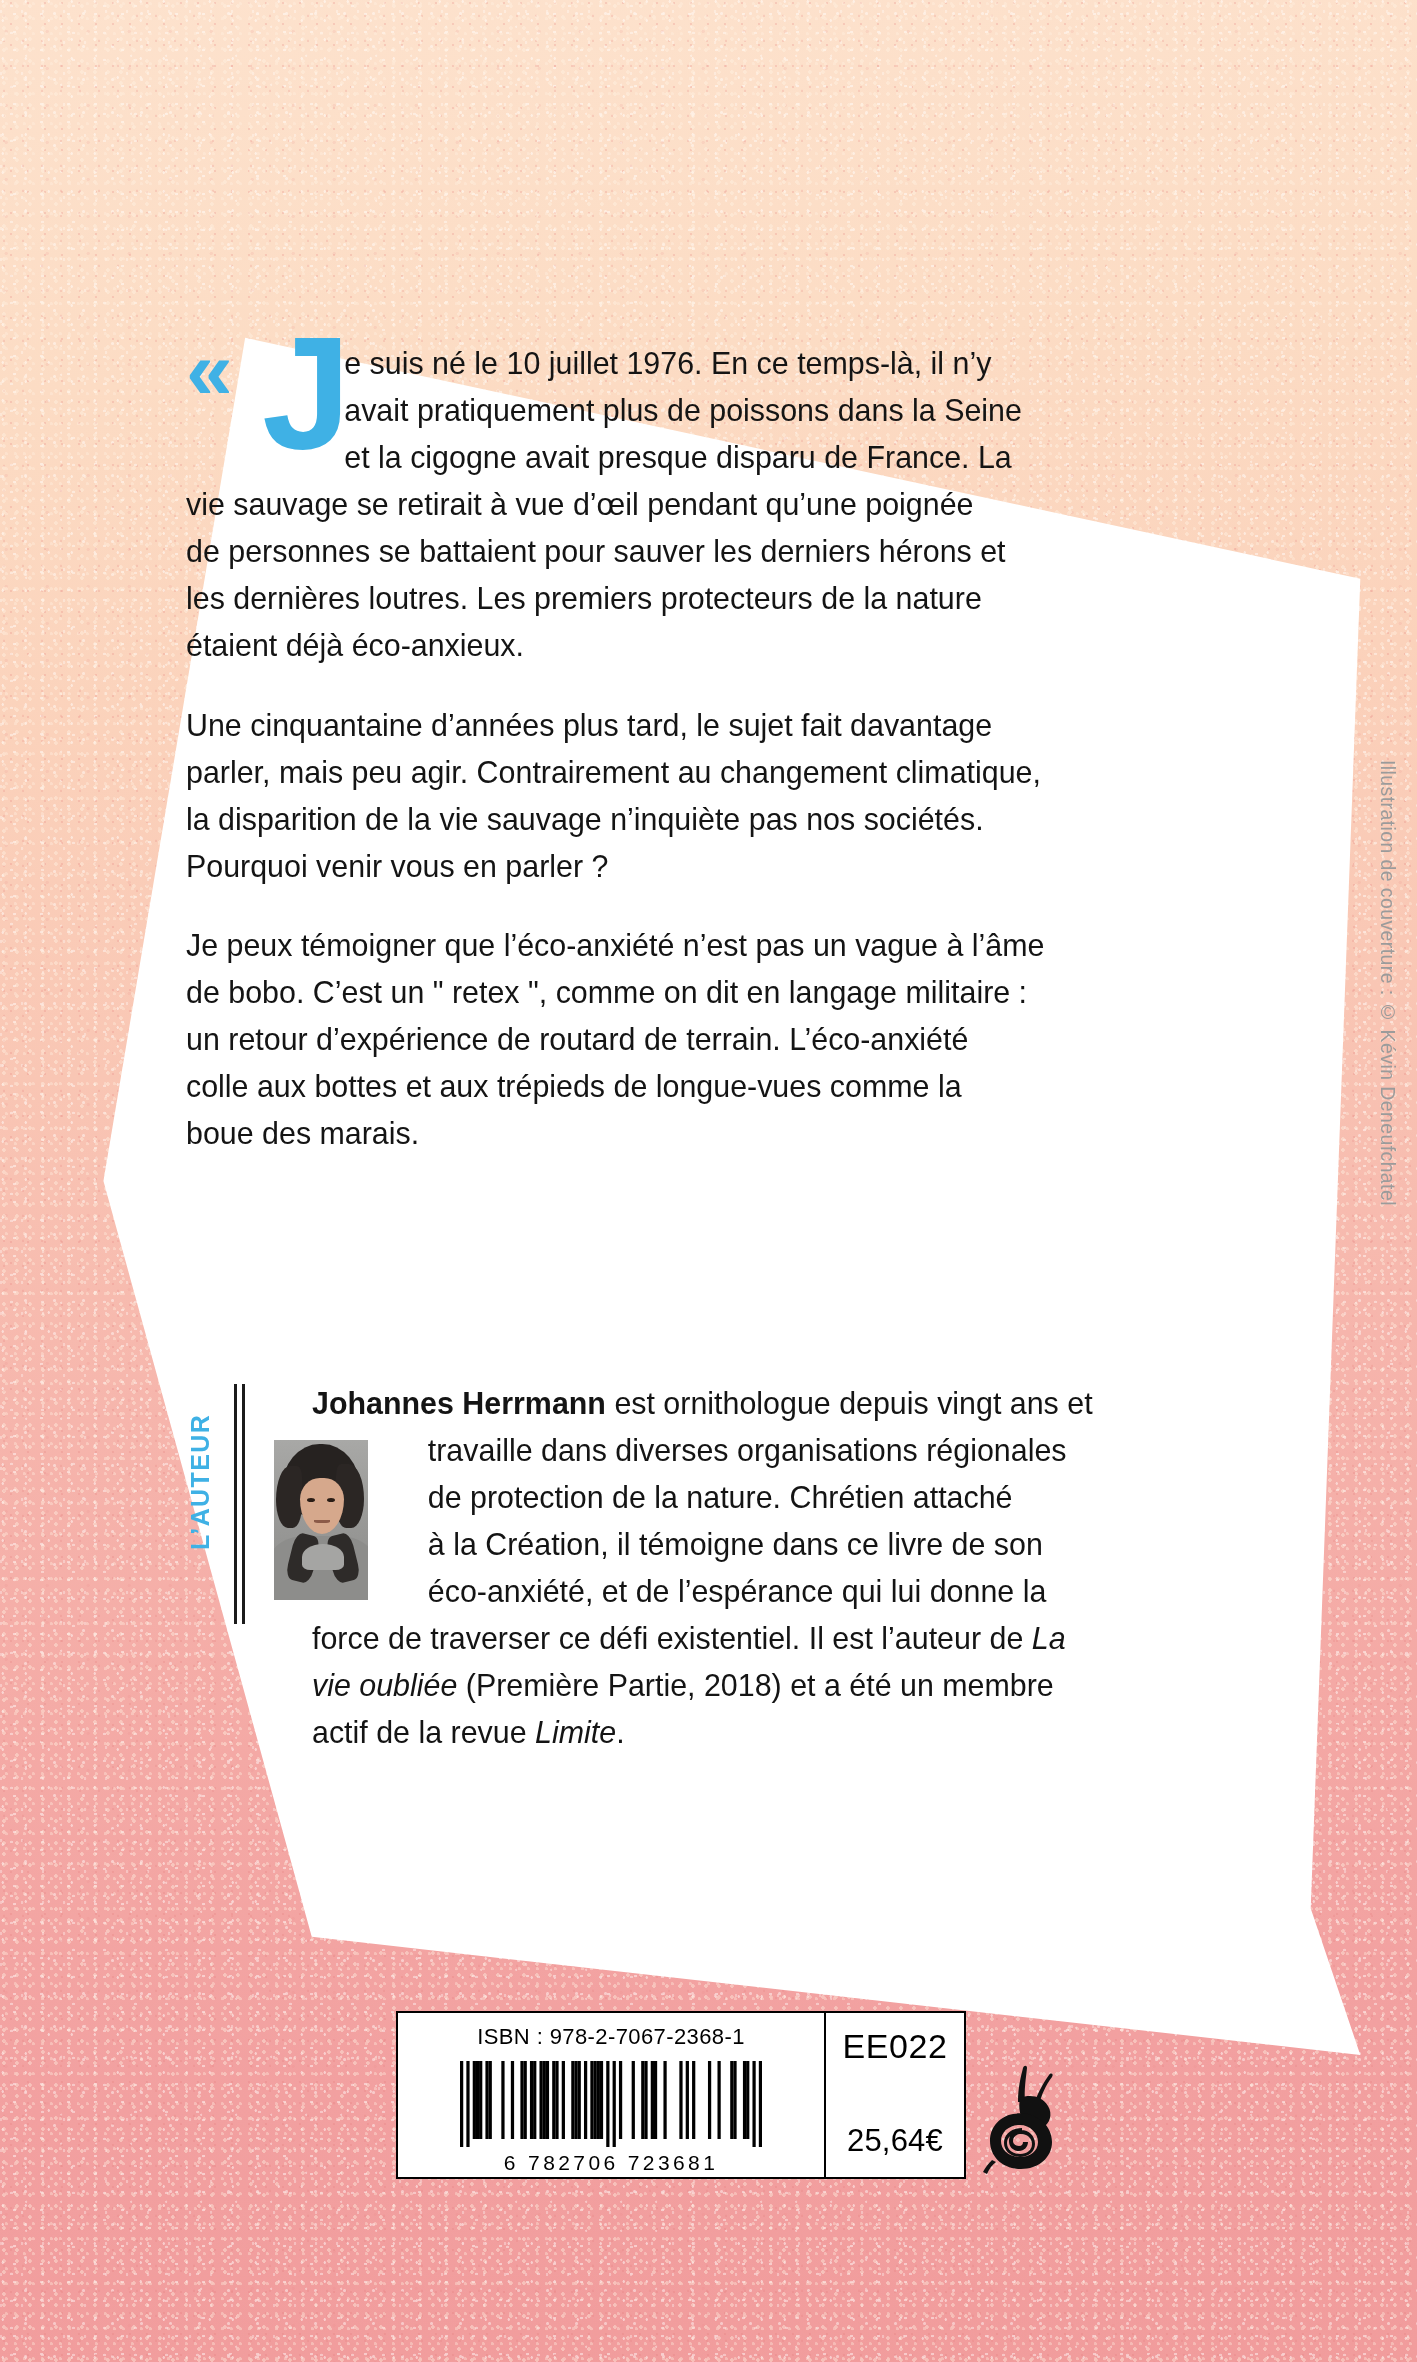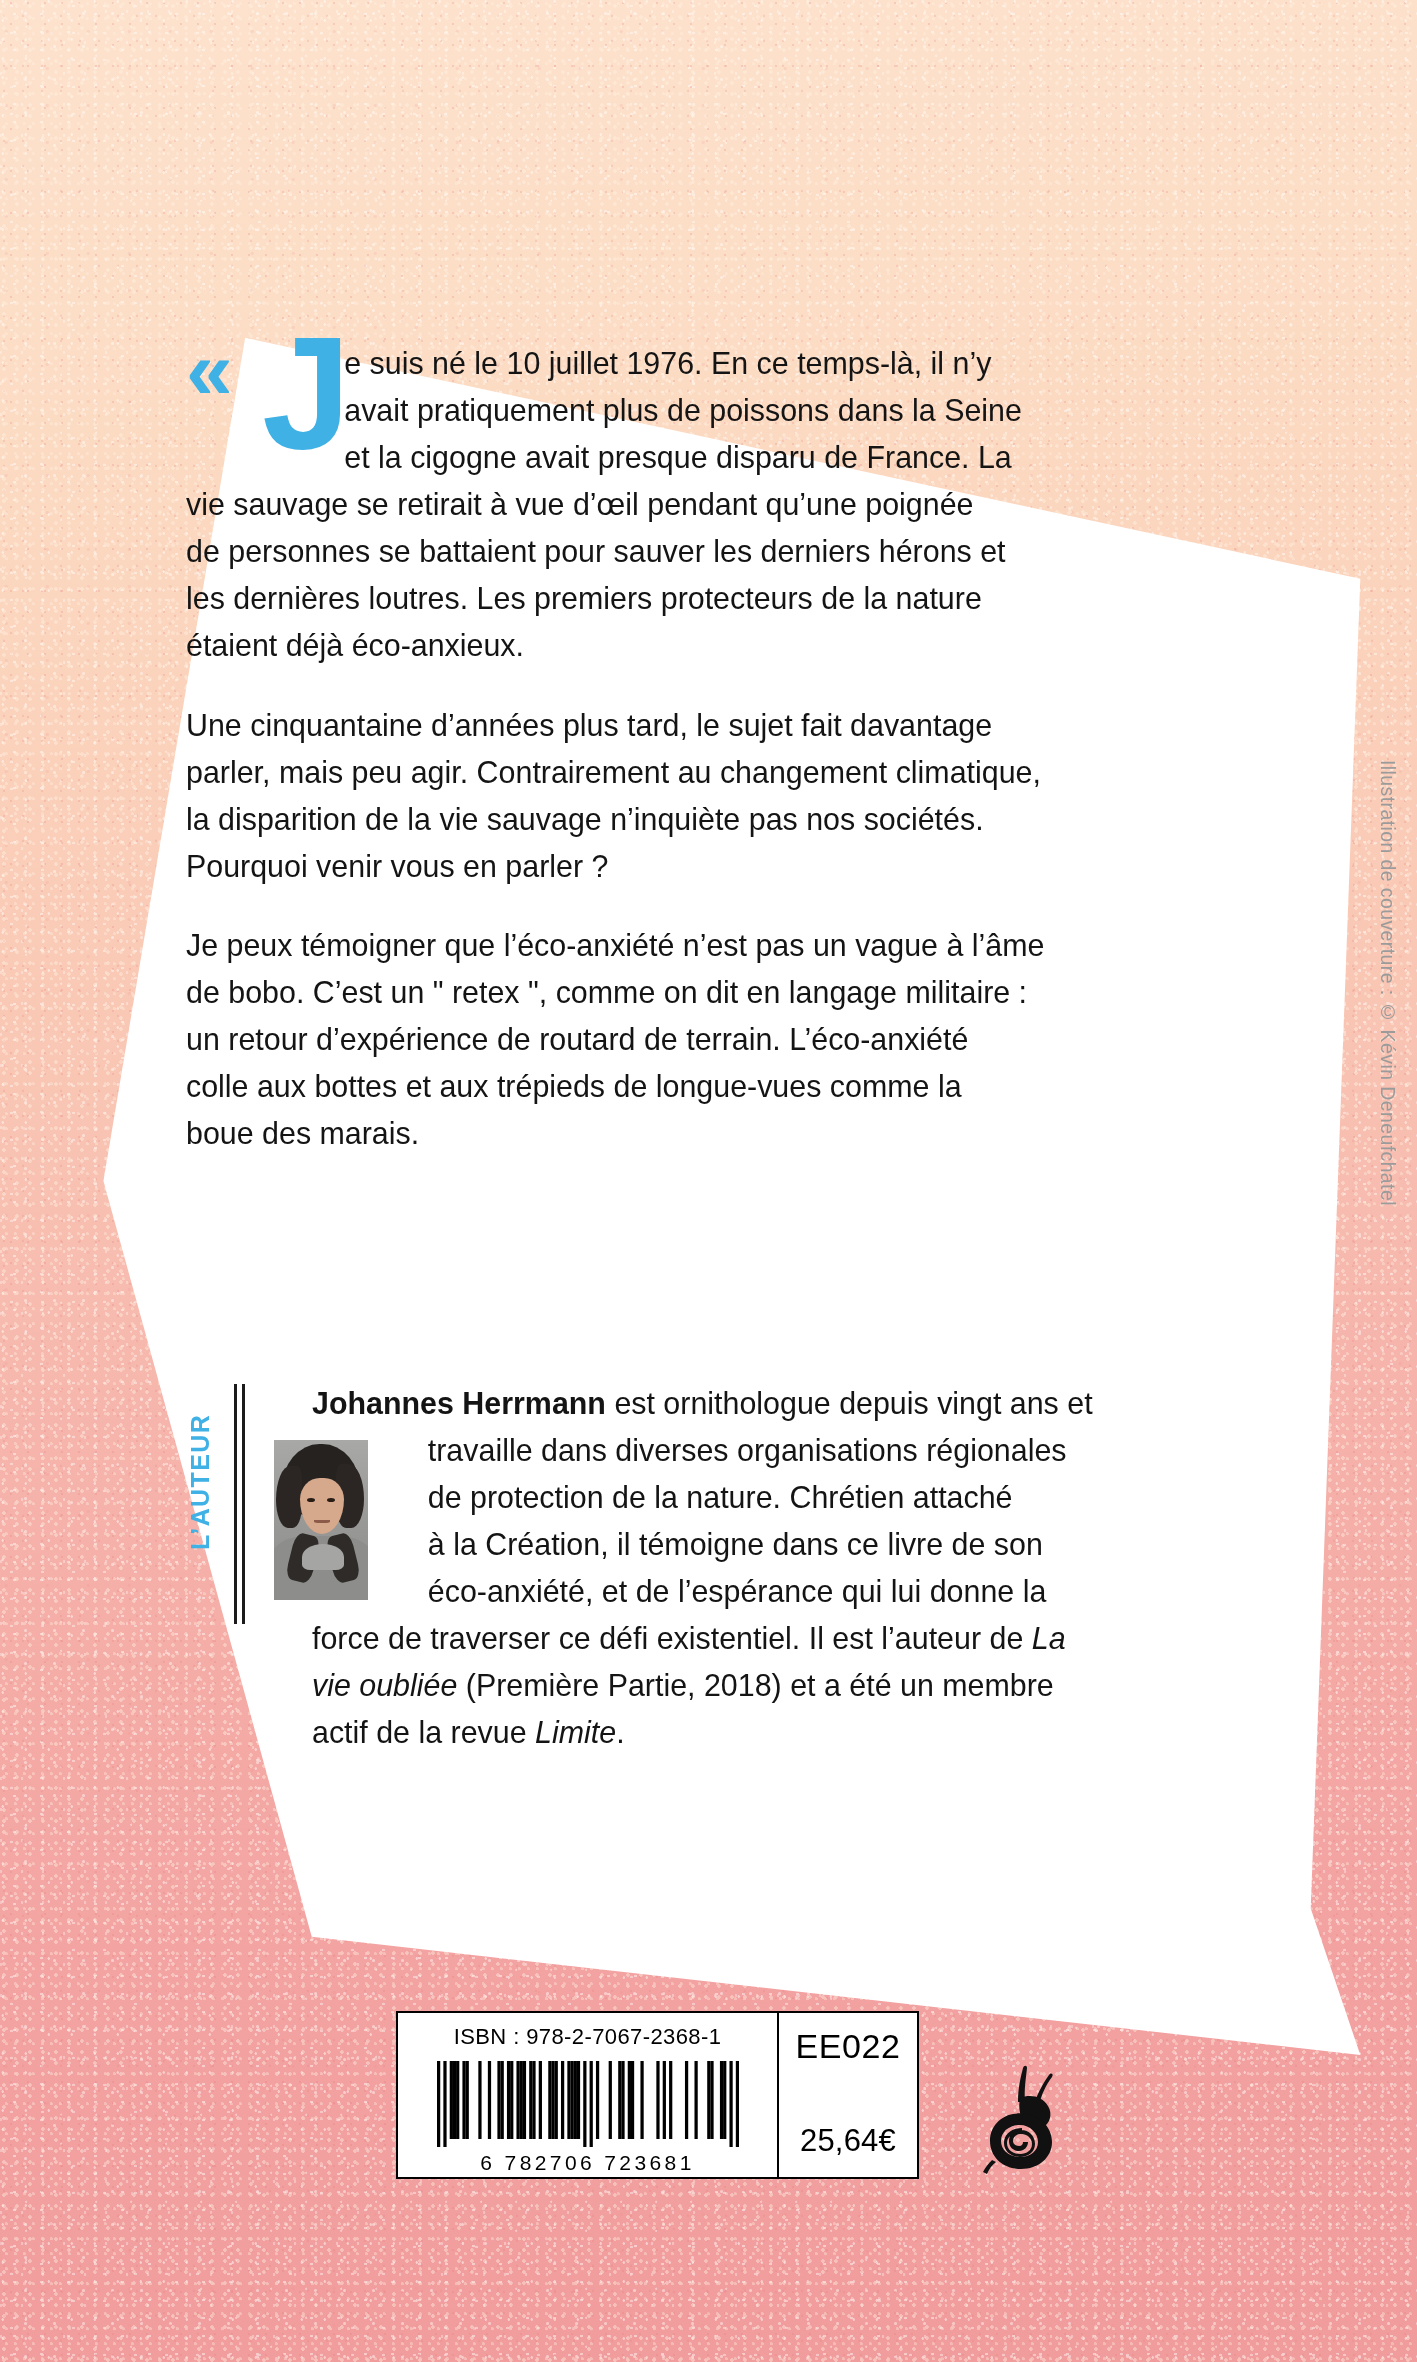--- a/index.html
+++ b/index.html
@@ -294,21 +294,21 @@
   
   #barcode-area {
     position: absolute;
     left: 396px;
     top: 2011px;
     display: flex;
     align-items: stretch;
     height: 168px;
   }
   #isbn-box {
-    width: 383px;
+    width: 430px;
     border: 2.5px solid #000;
     background: #fff;
     display: flex;
     flex-direction: column;
     align-items: center;
     box-sizing: border-box;
     padding-top: 11px;
   }
   #isbn-text {
     font-size: 22px;

